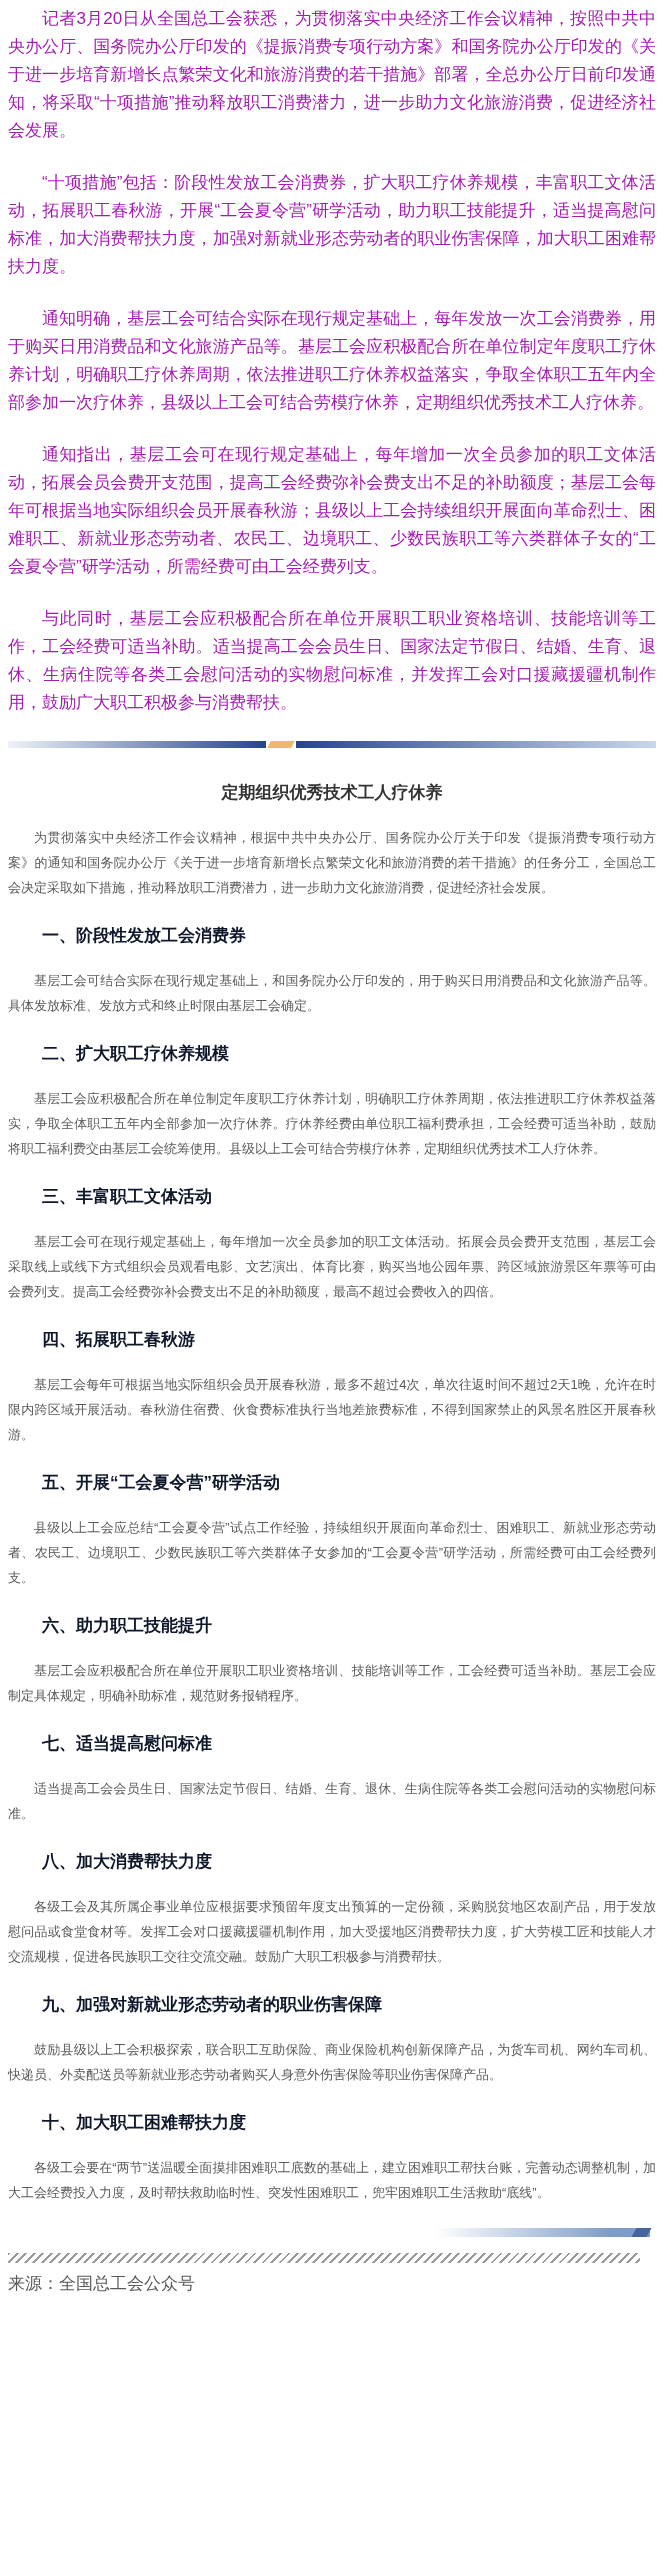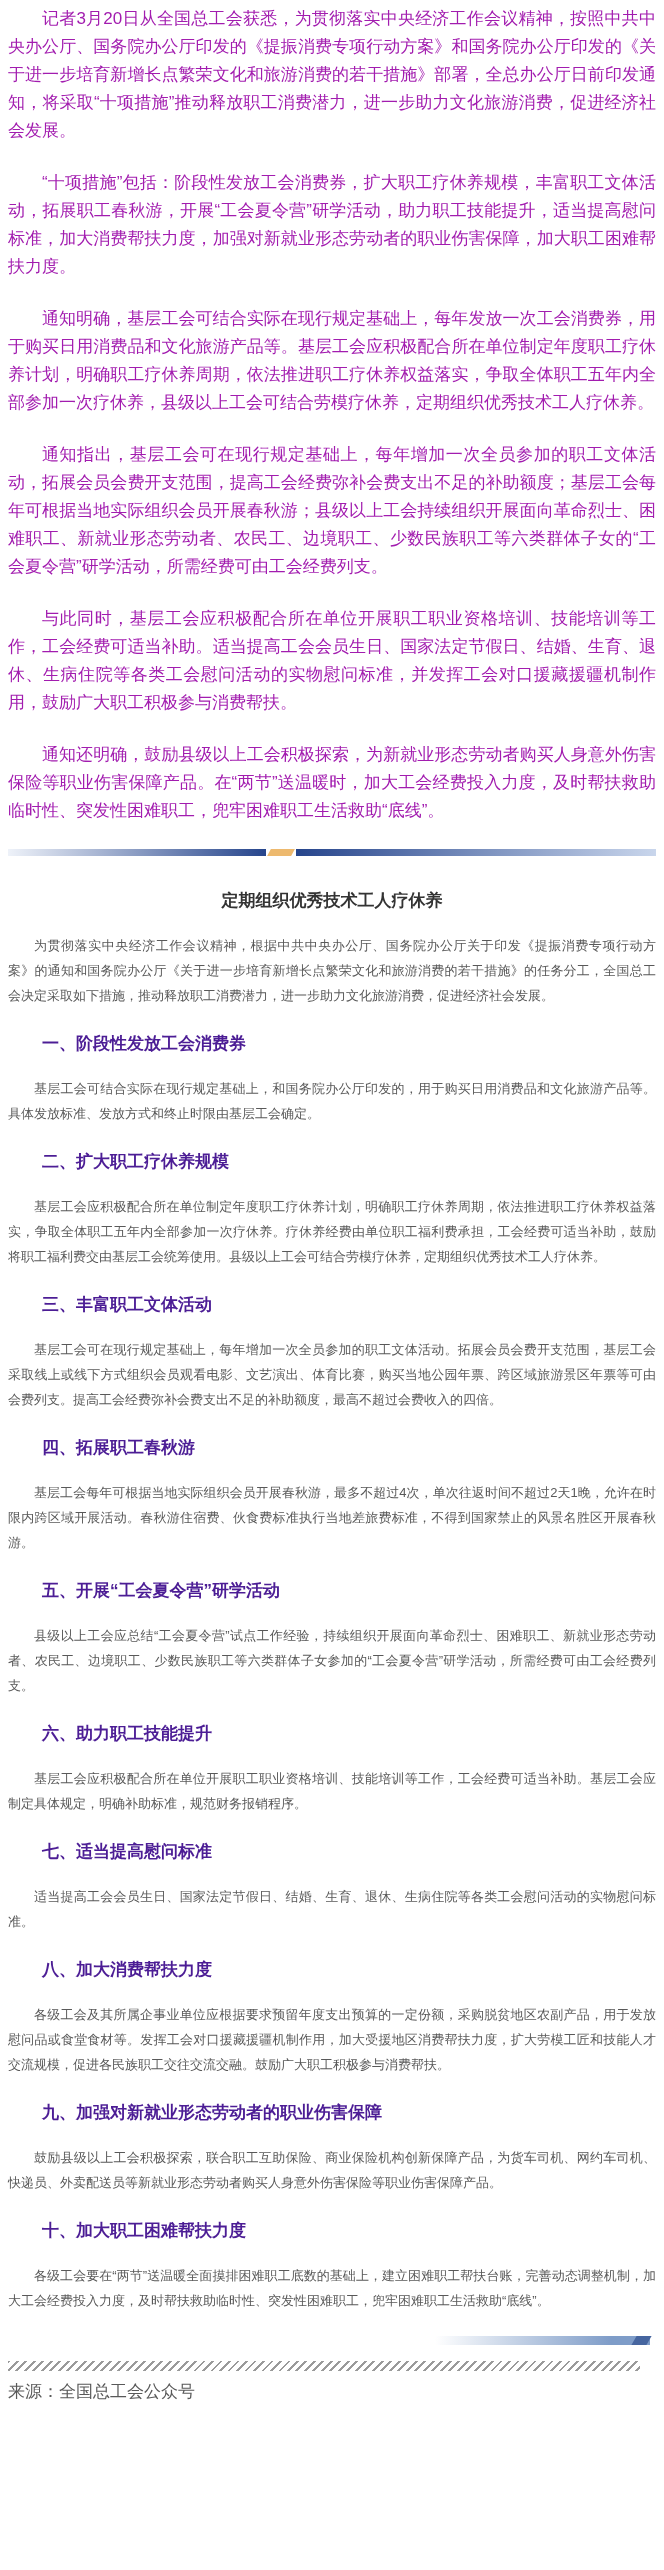--- a/index.html
+++ b/index.html
@@ -24,21 +24,21 @@
     font-size:13px;
     line-height:25px;
     color:#595959;
     text-indent:2em;
     text-align:justify;
     margin:8px 0 23px 0;
   }
   .sec-heading{
     font-size:17px;
     line-height:25px;
-    color:#4c1d95;
+    color:#0f172a;
     font-weight:bold;
     text-indent:2em;
     margin:0 0 20px 0;
   }
   
   .divider{
     display:flex;
     align-items:center;
     height:7px;
     margin:0 0 0 0;
@@ -101,21 +101,20 @@
 </head>
 <body>
 
 <div class="article">
 
   <p class="para">记者3月20日从全国总工会获悉，为贯彻落实中央经济工作会议精神，按照中共中央办公厅、国务院办公厅印发的《提振消费专项行动方案》和国务院办公厅印发的《关于进一步培育新增长点繁荣文化和旅游消费的若干措施》部署，全总办公厅日前印发通知，将采取“十项措施”推动释放职工消费潜力，进一步助力文化旅游消费，促进经济社会发展。</p>
   <p class="para">“十项措施”包括：阶段性发放工会消费券，扩大职工疗休养规模，丰富职工文体活动，拓展职工春秋游，开展“工会夏令营”研学活动，助力职工技能提升，适当提高慰问标准，加大消费帮扶力度，加强对新就业形态劳动者的职业伤害保障，加大职工困难帮扶力度。</p>
   <p class="para">通知明确，基层工会可结合实际在现行规定基础上，每年发放一次工会消费券，用于购买日用消费品和文化旅游产品等。基层工会应积极配合所在单位制定年度职工疗休养计划，明确职工疗休养周期，依法推进职工疗休养权益落实，争取全体职工五年内全部参加一次疗休养，县级以上工会可结合劳模疗休养，定期组织优秀技术工人疗休养。</p>
   <p class="para">通知指出，基层工会可在现行规定基础上，每年增加一次全员参加的职工文体活动，拓展会员会费开支范围，提高工会经费弥补会费支出不足的补助额度；基层工会每年可根据当地实际组织会员开展春秋游；县级以上工会持续组织开展面向革命烈士、困难职工、新就业形态劳动者、农民工、边境职工、少数民族职工等六类群体子女的“工会夏令营”研学活动，所需经费可由工会经费列支。</p>
   <p class="para">与此同时，基层工会应积极配合所在单位开展职工职业资格培训、技能培训等工作，工会经费可适当补助。适当提高工会会员生日、国家法定节假日、结婚、生育、退休、生病住院等各类工会慰问活动的实物慰问标准，并发挥工会对口援藏援疆机制作用，鼓励广大职工积极参与消费帮扶。</p>
-  <p class="para">通知还明确，鼓励县级以上工会积极探索，为新就业形态劳动者购买人身意外伤害保险等职业伤害保障产品。在“两节”送温暖时，加大工会经费投入力度，及时帮扶救助临时性、突发性困难职工，兜牢困难职工生活救助“底线”。</p>
 
   <div class="divider">
     <div class="div-left"></div>
     <div class="div-gold"></div>
     <div class="div-right"></div>
   </div>
 
   <div class="notice-title">
     <div>定期组织优秀技术工人疗休养</div>
   </div>

